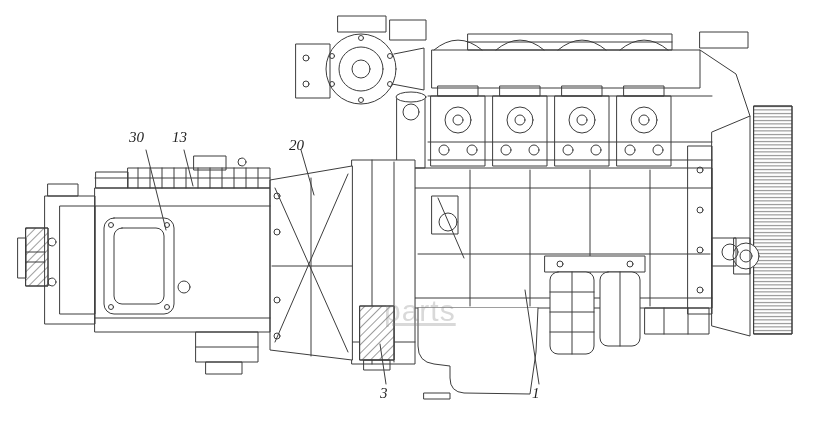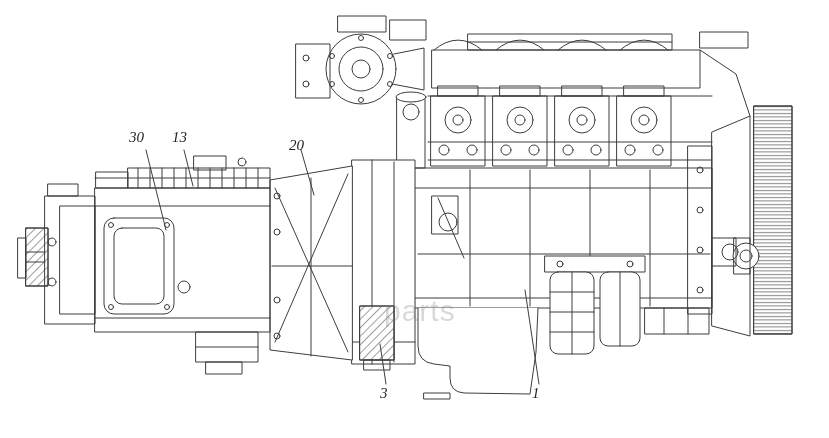--- a/index.html
+++ b/index.html
@@ -34,20 +34,21 @@
   .watermark {
     position: absolute;
     left: 384px;
     top: 294px;
     font-family: "Liberation Sans", sans-serif;
     font-size: 30px;
     letter-spacing: 1px;
     color: rgba(128, 128, 128, 0.30);
     user-select: none;
     pointer-events: none;
+    text-decoration: underline;
   }
 </style>
 </head>
 <body>
 
 <div class="canvas">
 
   <svg class="drawing" viewBox="0 0 829 438" width="829" height="438" xmlns="http://www.w3.org/2000/svg">
     <defs>
       <pattern id="hatchD" width="6" height="6" patternUnits="userSpaceOnUse" patternTransform="rotate(45)">

